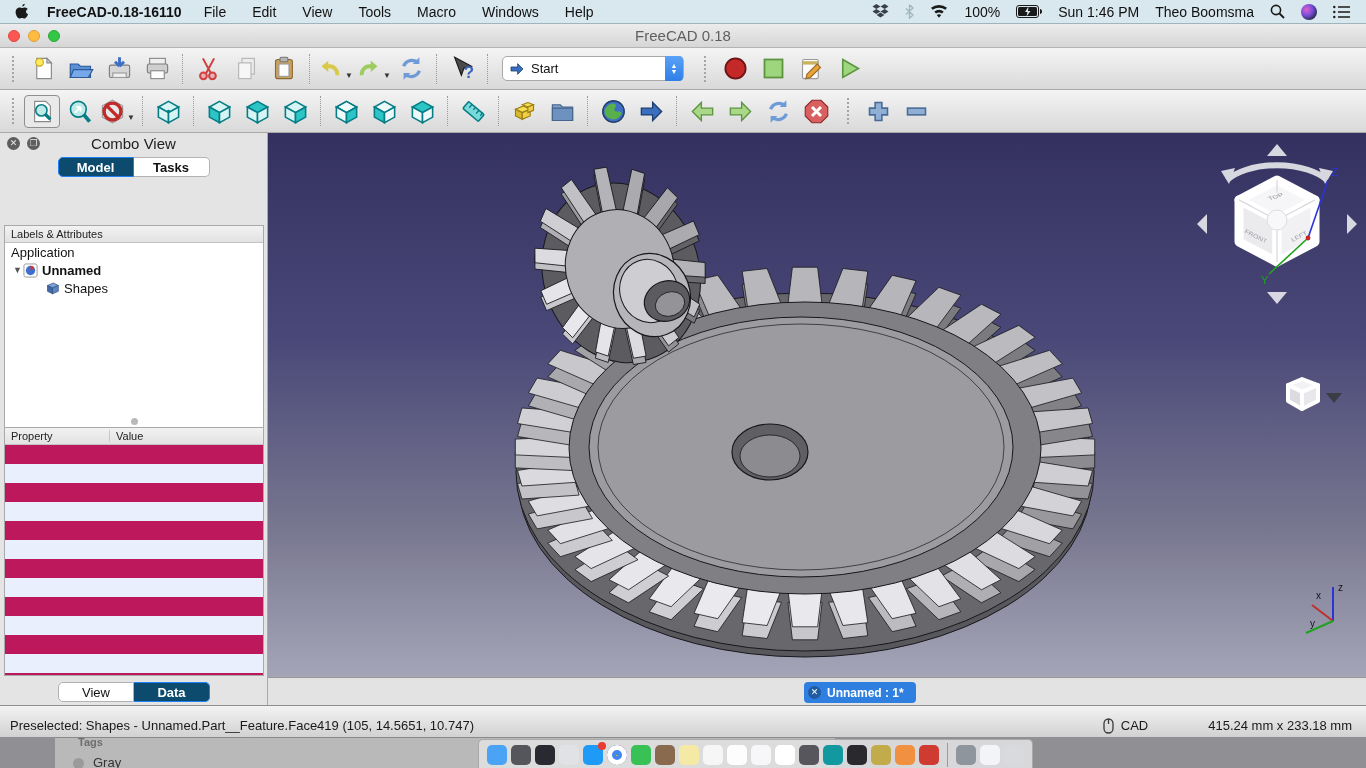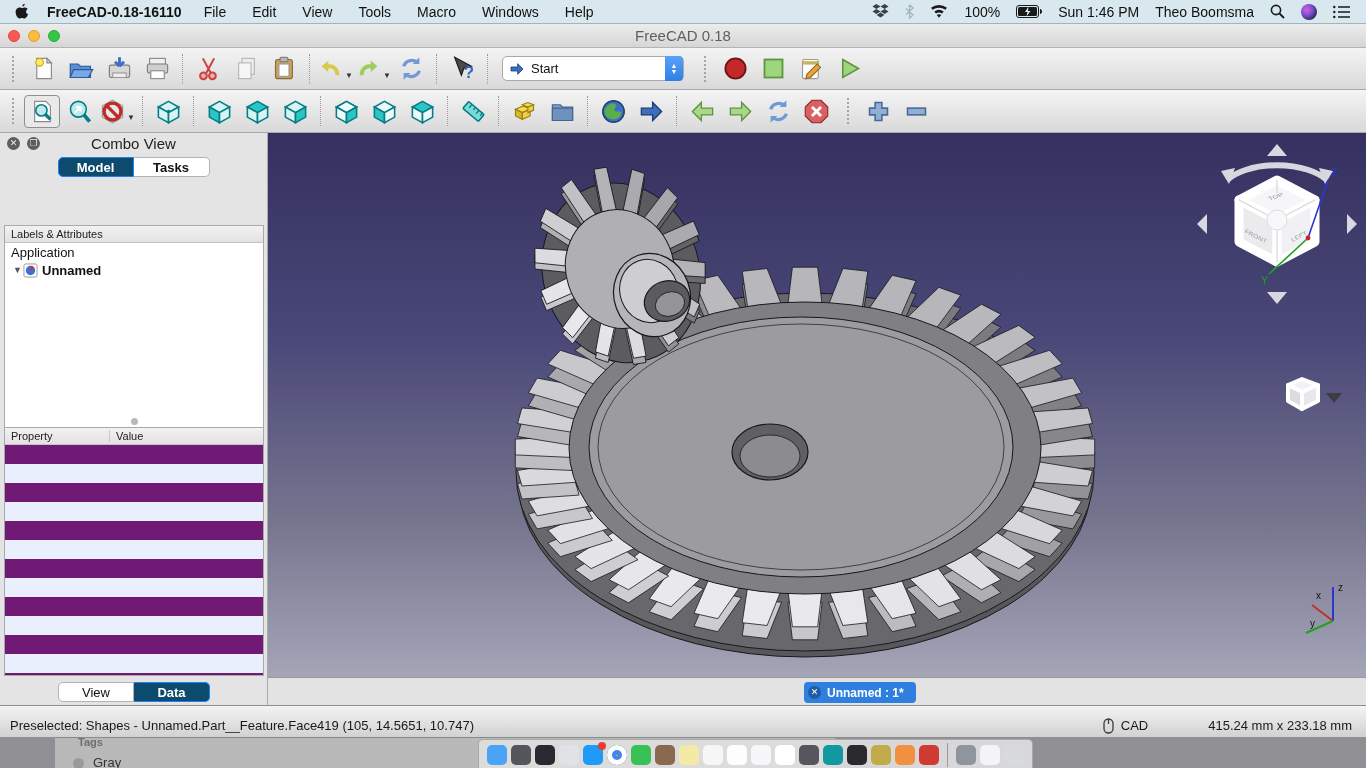--- a/index.html
+++ b/index.html
@@ -65,21 +65,21 @@
   .grid-head { height:17px; background:linear-gradient(#f2f2f2,#e2e2e2); border-bottom:1px solid #c4c4c4;
     font-size:11px; color:#222; display:flex; align-items:center; }
   .grid-head span { padding-left:6px; }
   .trow { height:18px; display:flex; align-items:center; font-size:13px; color:#111; }
   .trow .twist { width:10px; font-size:9px; color:#555; margin-left:8px; }
   .trow svg { margin-right:4px; }
   #splitter { position:absolute; left:0; top:284px; width:268px; height:8px; display:flex;
     align-items:center; justify-content:center; }
   #splitter .dot { width:7px; height:7px; border-radius:50%; background:#b9b9b9; }
   #prop-box { position:absolute; left:4px; top:294px; width:260px; height:249px;
-    background:#701a75; border:1px solid #a9a9a9; overflow:hidden; }
+    background:#be185d; border:1px solid #a9a9a9; overflow:hidden; }
   #prop-box .grid-head { display:flex; }
   #prop-box .grid-head .c1 { width:105px; border-right:1px solid #c8c8c8; }
   .prow { height:19px; }
   .prow:nth-child(even) { background:#e9effc; }
   #combo-bottom { position:absolute; left:0; top:546px; width:268px; }
 
   
   #viewport { position:absolute; left:268px; top:0; width:1098px; height:544px;
     background:linear-gradient(#343160 0%, #4a4878 38%, #77768f 72%, #a5a5b8 100%); overflow:hidden; }
   #tabstrip { position:absolute; left:268px; top:544px; width:1098px; height:28px;
@@ -482,20 +482,29 @@
         <span style="margin-left:6px;">Application</span>
       </div>
       <div class="trow">
         <span class="twist">▼</span>
         <svg width="15" height="15" viewBox="0 0 16 16">
             <rect x="1" y="1" width="14" height="14" rx="2" fill="#fff" stroke="#999"></rect>
             <circle cx="8" cy="8" r="5" fill="#3d6fd0"></circle>
             <path d="M8 3a5 5 0 0 1 4.3 2.5L8 8z" fill="#d0352e"></path>
           </svg>
         <b>Unnamed</b>
+      </div>
+      <div class="trow">
+        <span style="width:40px;"></span>
+        <svg width="15" height="14" viewBox="0 0 18 16">
+            <polygon points="3,5 10,2 16,5 9,8" fill="#7aa3d6" stroke="#2c4a78" stroke-width="0.8"></polygon>
+            <polygon points="3,5 9,8 9,15 3,12" fill="#3f69a8" stroke="#2c4a78" stroke-width="0.8"></polygon>
+            <polygon points="9,8 16,5 16,12 9,15" fill="#5d87c2" stroke="#2c4a78" stroke-width="0.8"></polygon>
+          </svg>
+        <span>Shapes</span>
       </div>
     </div>
     <div id="splitter">
         <span class="dot"></span>
       </div>
     <div id="prop-box">
       <div class="grid-head">
         <span class="c1">Property</span>
         <span>Value</span>
       </div>

